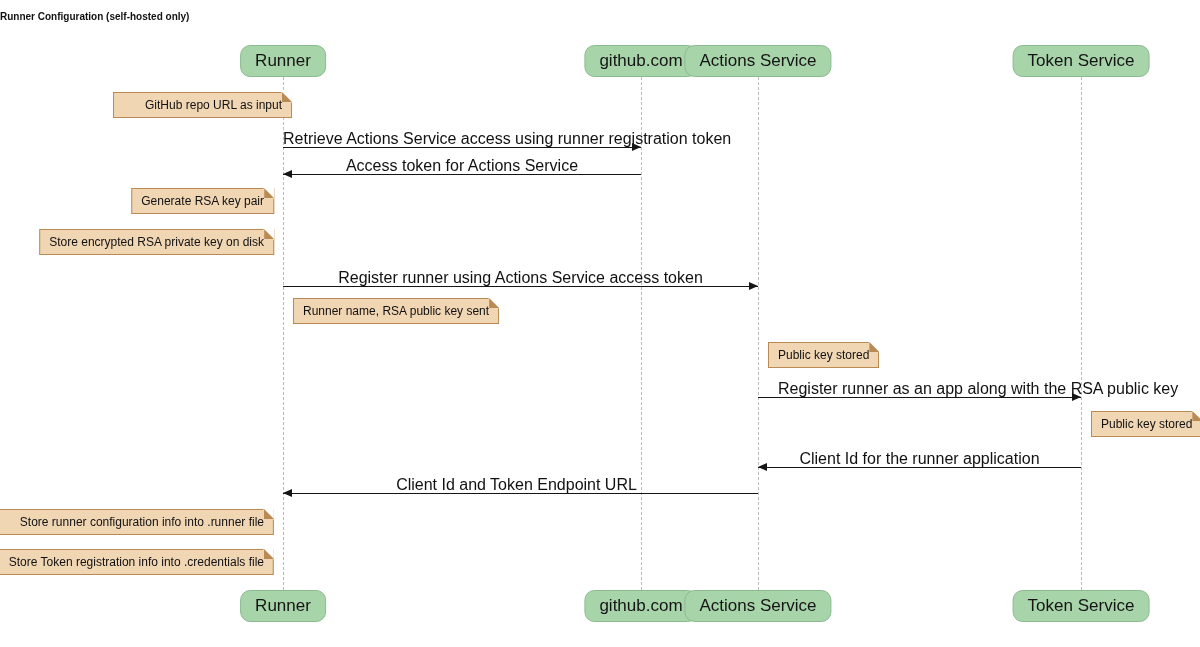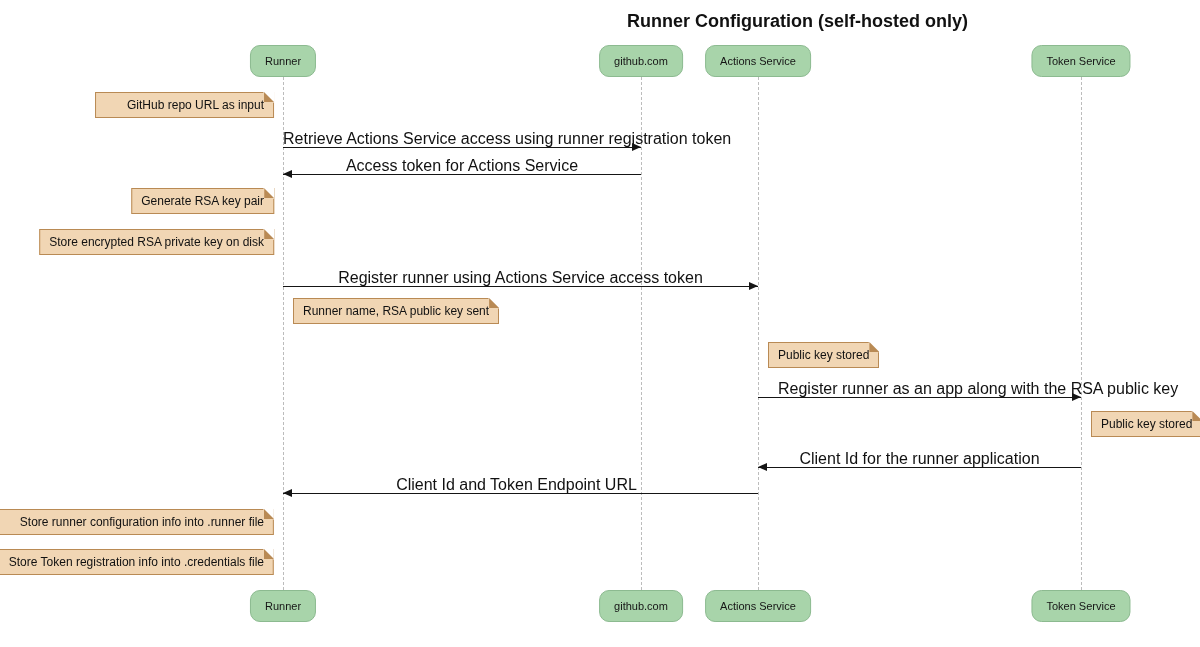--- a/index.html
+++ b/index.html
@@ -1,28 +1,28 @@
 <!DOCTYPE html>
 <html><head>
 <meta charset="utf-8">
 <style>
   html,body{margin:0;padding:0;background:#fff;}
   #diagram{
     position:relative;width:1200px;height:647px;background:var(--background,#fff);
     font-family:"Liberation Sans",sans-serif;overflow:hidden;color:var(--text,#151515);
   }
   #title{
-    position:absolute;top:11px;left:0;width:968px;text-align:right;
-    font-size:18px;font-weight:bold;color:#111;
+    position:absolute;top:11px;left:0;width:1056px;text-align:left;
+    font-size:10px;font-weight:bold;color:#111;
   }
   .actor{
     position:absolute;transform:translateX(-50%);
     background:var(--actor-fill,#a8d4aa);border:1px solid var(--actor-border,#8cba90);
     border-radius:10px;height:30px;line-height:30px;padding:0 14px;
-    font-size:11px;white-space:nowrap;box-sizing:content-box;text-align:right;
+    font-size:17px;white-space:nowrap;box-sizing:content-box;text-align:right;
   }
   .lifeline{
     position:absolute;top:77px;height:513px;width:0;
     border-left:1px dashed var(--lifeline,#bcbcbc);
   }
   .msg-line{position:absolute;height:0;border-top:1px solid var(--arrow,#151515);}
   .head{position:absolute;width:0;height:0;border-top:4px solid transparent;border-bottom:4px solid transparent;}
   .head.right{border-left:9px solid var(--arrow,#151515);}
   .head.left{border-right:9px solid var(--arrow,#151515);}
   .msg-label{
@@ -72,21 +72,21 @@
       <div class="msg-label" style="left: 283px; top: 269px; width: 475px;">Register runner using Actions Service access token</div>
       <div class="msg-line" style="left: 758px; top: 397px; width: 323px;"></div>
       <div class="head right" style="left: 1072px; top: 393px;"></div>
       <div class="msg-label" style="left: 778px; top: 380px; width: 323px;">Register runner as an app along with the RSA public key</div>
       <div class="msg-line" style="left: 758px; top: 467px; width: 323px;"></div>
       <div class="head left" style="left: 758px; top: 463px;"></div>
       <div class="msg-label" style="left: 758px; top: 450px; width: 323px;">Client Id for the runner application</div>
       <div class="msg-line" style="left: 283px; top: 493px; width: 475px;"></div>
       <div class="head left" style="left: 283px; top: 489px;"></div>
       <div class="msg-label" style="left: 279px; top: 476px; width: 475px;">Client Id and Token Endpoint URL</div>
-      <div class="note" style="top: 92px; left: 274px; transform: translateX(-100%); padding-left: 31px;">GitHub repo URL as input</div>
+      <div class="note" style="top: 92px; left: 292px; transform: translateX(-100%); padding-left: 31px;">GitHub repo URL as input</div>
       <div class="note" style="top: 188px; left: 274px; transform: translateX(-100%);">Generate RSA key pair</div>
       <div class="note" style="top: 229px; left: 274px; transform: translateX(-100%);">Store encrypted RSA private key on disk</div>
       <div class="note" style="top: 298px; left: 293px;">Runner name, RSA public key sent</div>
       <div class="note" style="top: 342px; left: 768px;">Public key stored</div>
       <div class="note" style="top: 411px; left: 1091px;">Public key stored</div>
       <div class="note" style="top: 509px; left: 274px; transform: translateX(-100%); padding-left: 20px;">Store runner configuration info into .runner file</div>
       <div class="note" style="top: 549px; left: 274px; transform: translateX(-100%);">Store Token registration info into .credentials file</div>
     </div>
 </div>
 

